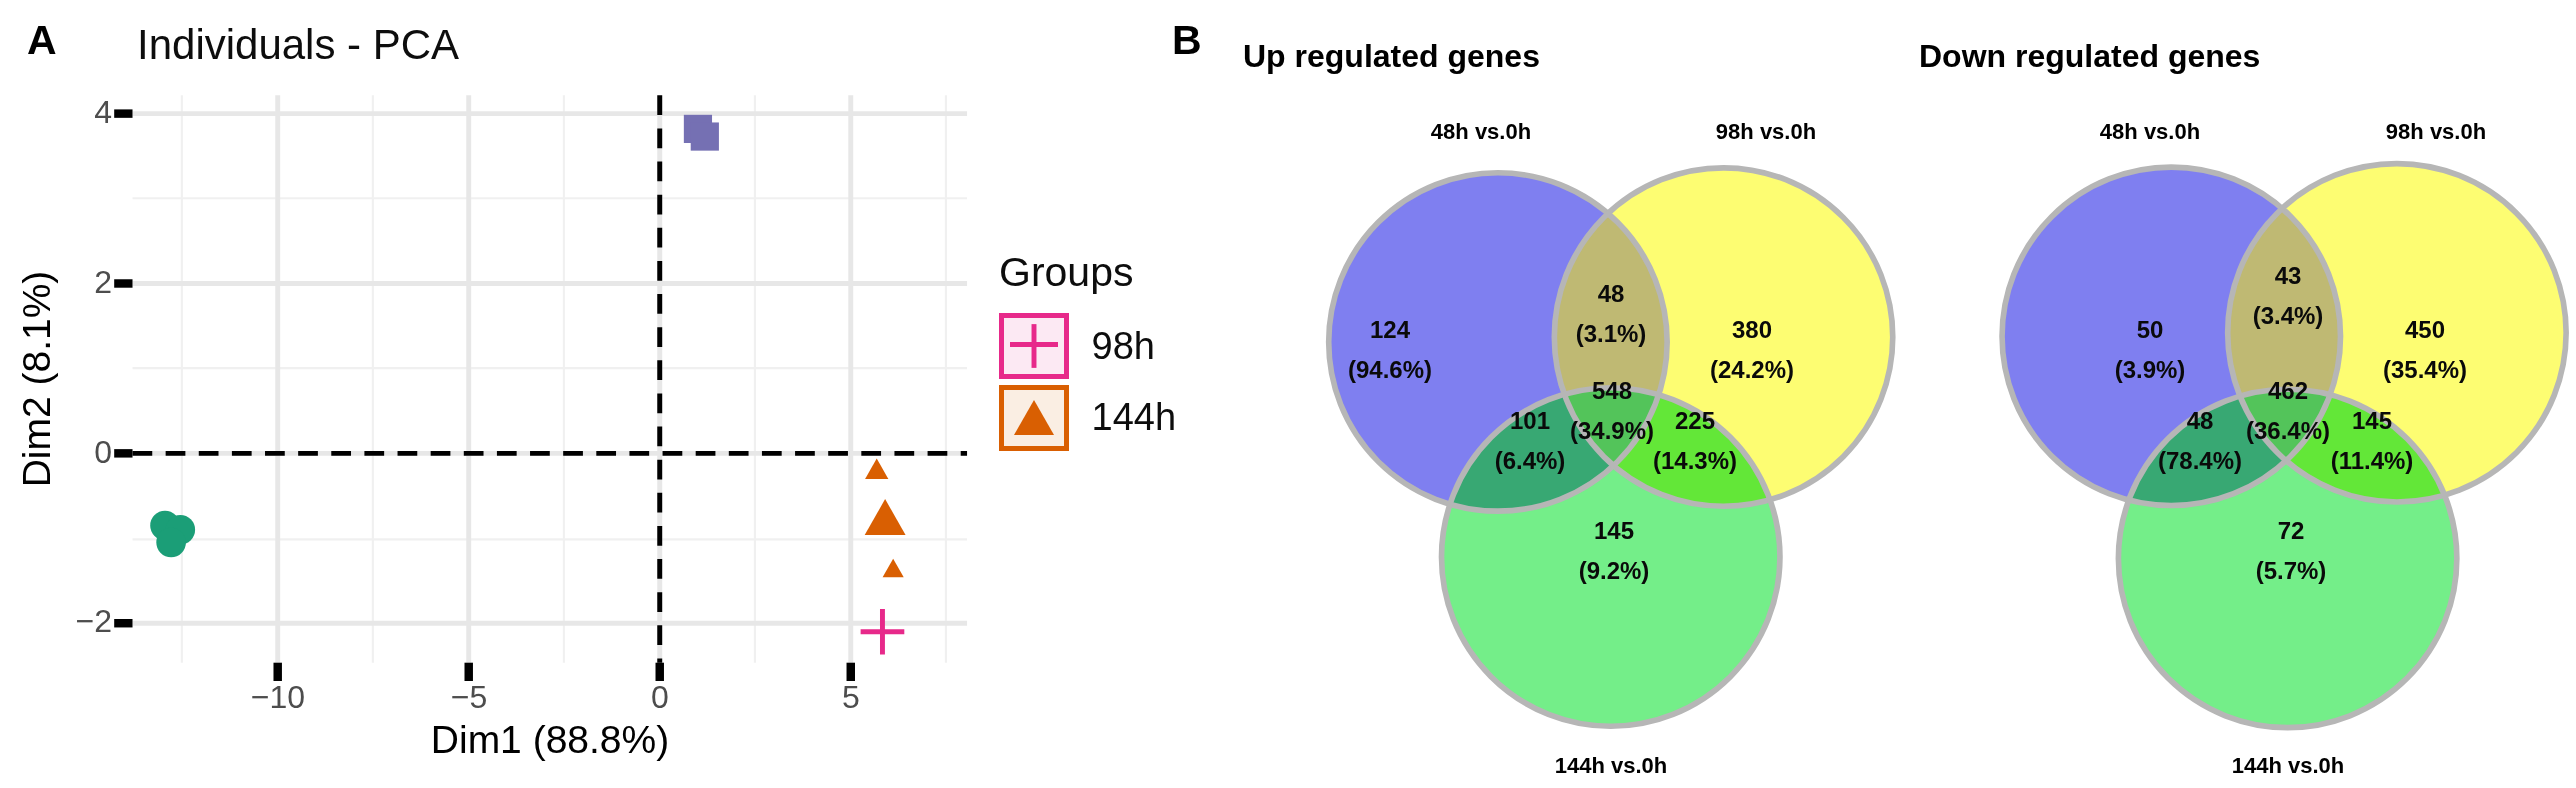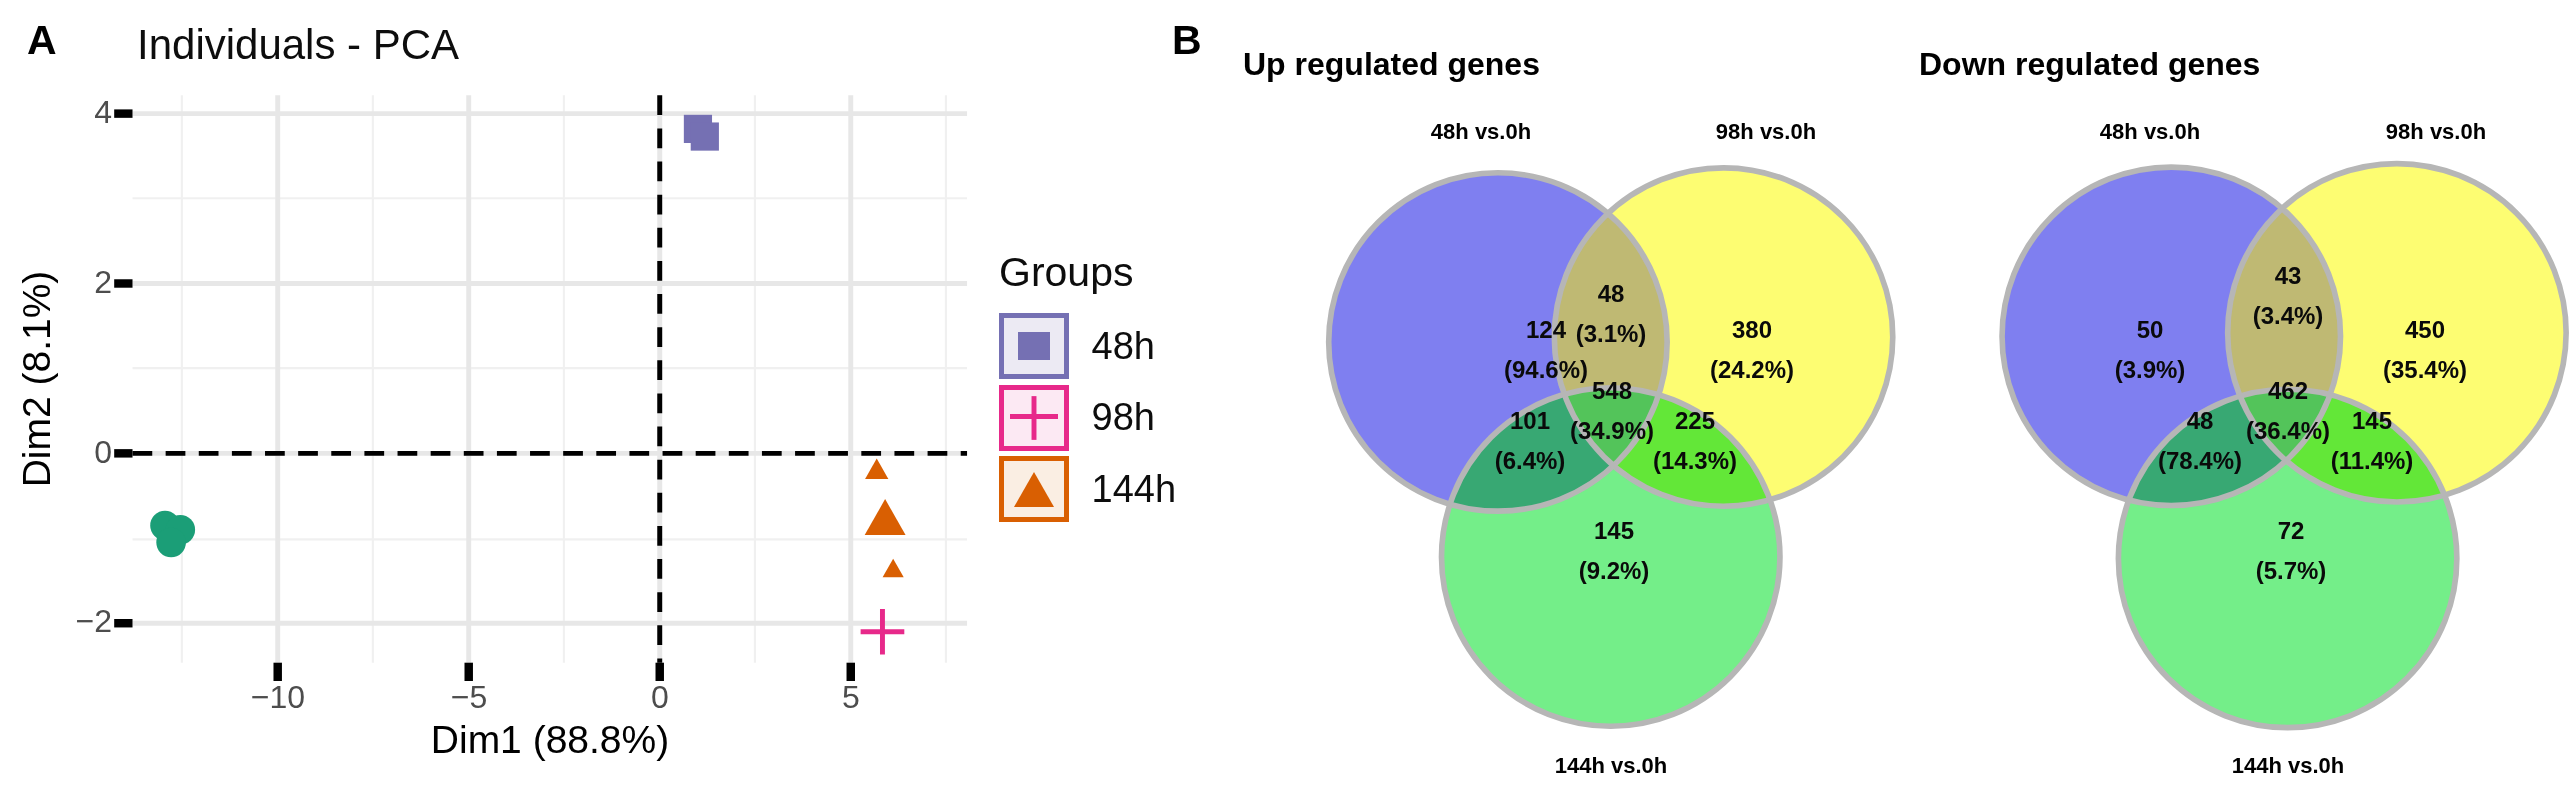--- a/index.html
+++ b/index.html
@@ -19,21 +19,21 @@
   .legend-row{display:flex;align-items:center;margin-bottom:5.6px;}
   .legend-key{width:70px;height:66px;box-sizing:border-box;display:flex;align-items:center;justify-content:center;flex:0 0 auto;}
   .key-0h{border:5px solid #1b9e77;background:#e7f3ee;}
   .key-48h{border:5px solid #7570b3;background:#eceaf3;}
   .key-98h{border:5px solid #e7298a;background:#fce9f3;}
   .key-144h{border:5px solid #d95f02;background:#faeee3;}
   .legend-label{font-size:38px;color:#0d0d0d;margin-left:22.6px;}
   .sym-circle{width:32px;height:32px;border-radius:50%;background:#1b9e77;}
   .sym-square{width:32px;height:28px;background:#7570b3;}
   .sym-triangle{width:0;height:0;border-left:20.4px solid transparent;border-right:20.4px solid transparent;border-bottom:35px solid #d95f02;}
-  .venn-title{font-size:32px;font-weight:bold;white-space:nowrap;margin-top:8px;}
+  .venn-title{font-size:32px;font-weight:bold;white-space:nowrap;}
   .venn-set-label{font-size:22px;font-weight:bold;}
   .venn-region{font-size:24px;font-weight:bold;line-height:1.68;color:#0a0a0a;}
   .venn-region span{display:block;}
   svg{position:absolute;top:0;}
 </style>
 </head>
 <body>
 
 <svg width="1163" height="789" viewBox="0 0 1650 1119" style="left:0;">
 
@@ -99,26 +99,20 @@
 <div class="abs tick-label ctr" style="left:278px;top:697px;">−10</div>
 <div class="abs tick-label ctr" style="left:469px;top:697px;">−5</div>
 <div class="abs tick-label ctr" style="left:660px;top:697px;">0</div>
 <div class="abs tick-label ctr" style="left:851px;top:697px;">5</div>
 
 <div class="abs axis-title ctr" style="left:550px;top:740px;">Dim1 (88.8%)</div>
 <div class="abs axis-title y-axis-title" style="left:37px;top:379px;">Dim2 (8.1%)</div>
 
 <div class="abs legend">
   <div class="legend-title">Groups</div>
-  <div class="legend-row">
-    <div class="legend-key key-48h">
-        <div class="sym-square"></div>
-      </div>
-    <div class="legend-label">48h</div>
-  </div>
   <div class="legend-row">
     <div class="legend-key key-98h">
       <svg width="48" height="44" viewBox="0 0 68 62" style="position:static;">
         <g stroke="#e7298a" stroke-width="7">
             <line x1="34" y1="0" x2="34" y2="62"></line>
             <line x1="0" y1="29" x2="68" y2="29"></line>
           </g>
       </svg>
     </div>
     <div class="legend-label">98h</div>
@@ -199,21 +193,21 @@
 </svg>
 
 <div class="abs panel-label" style="left:1172px;top:17px;">B</div>
 <div class="abs venn-title" style="left:1243px;top:38px;">Up regulated genes</div>
 <div class="abs venn-title" style="left:1919px;top:38px;">Down regulated genes</div>
 
 <div class="abs venn-set-label ctr" style="left:1481px;top:132px;">48h vs.0h</div>
 <div class="abs venn-set-label ctr" style="left:1766px;top:132px;">98h vs.0h</div>
 <div class="abs venn-set-label ctr" style="left:1611px;top:766px;">144h vs.0h</div>
 
-<div class="abs venn-region ctr" style="left:1546px;top:350px;">
+<div class="abs venn-region ctr" style="left:1390px;top:350px;">
   <span>124</span>
   <span>(94.6%)</span>
 </div>
 <div class="abs venn-region ctr" style="left:1611px;top:314px;">
   <span>48</span>
   <span>(3.1%)</span>
 </div>
 <div class="abs venn-region ctr" style="left:1752px;top:350px;">
   <span>380</span>
   <span>(24.2%)</span>

